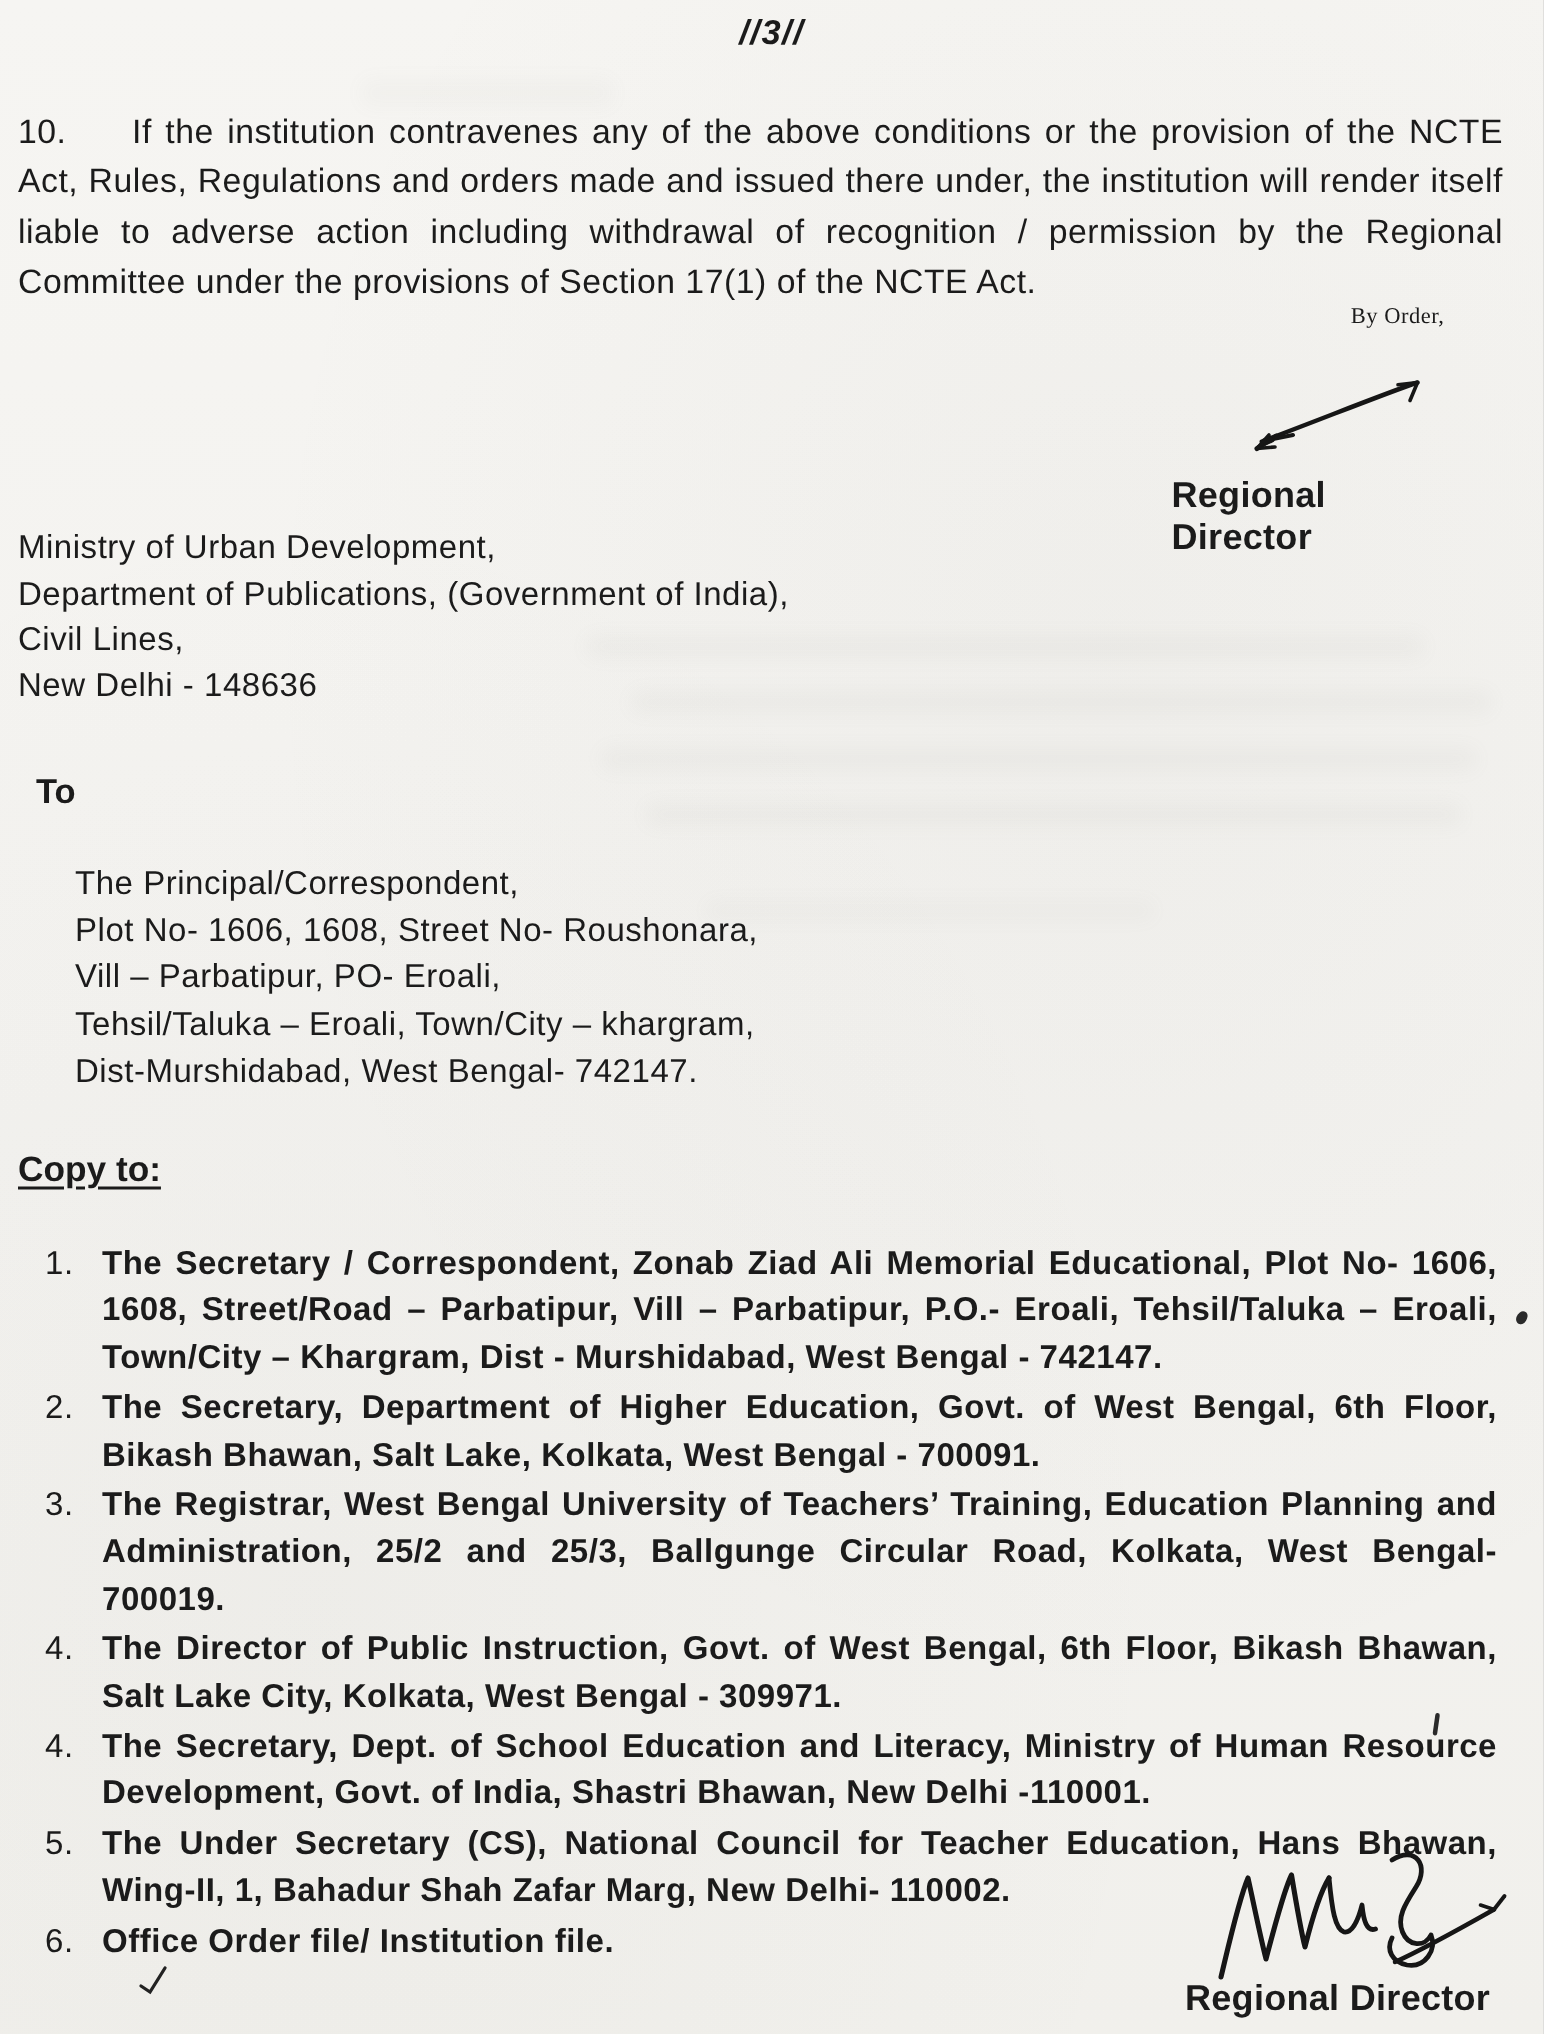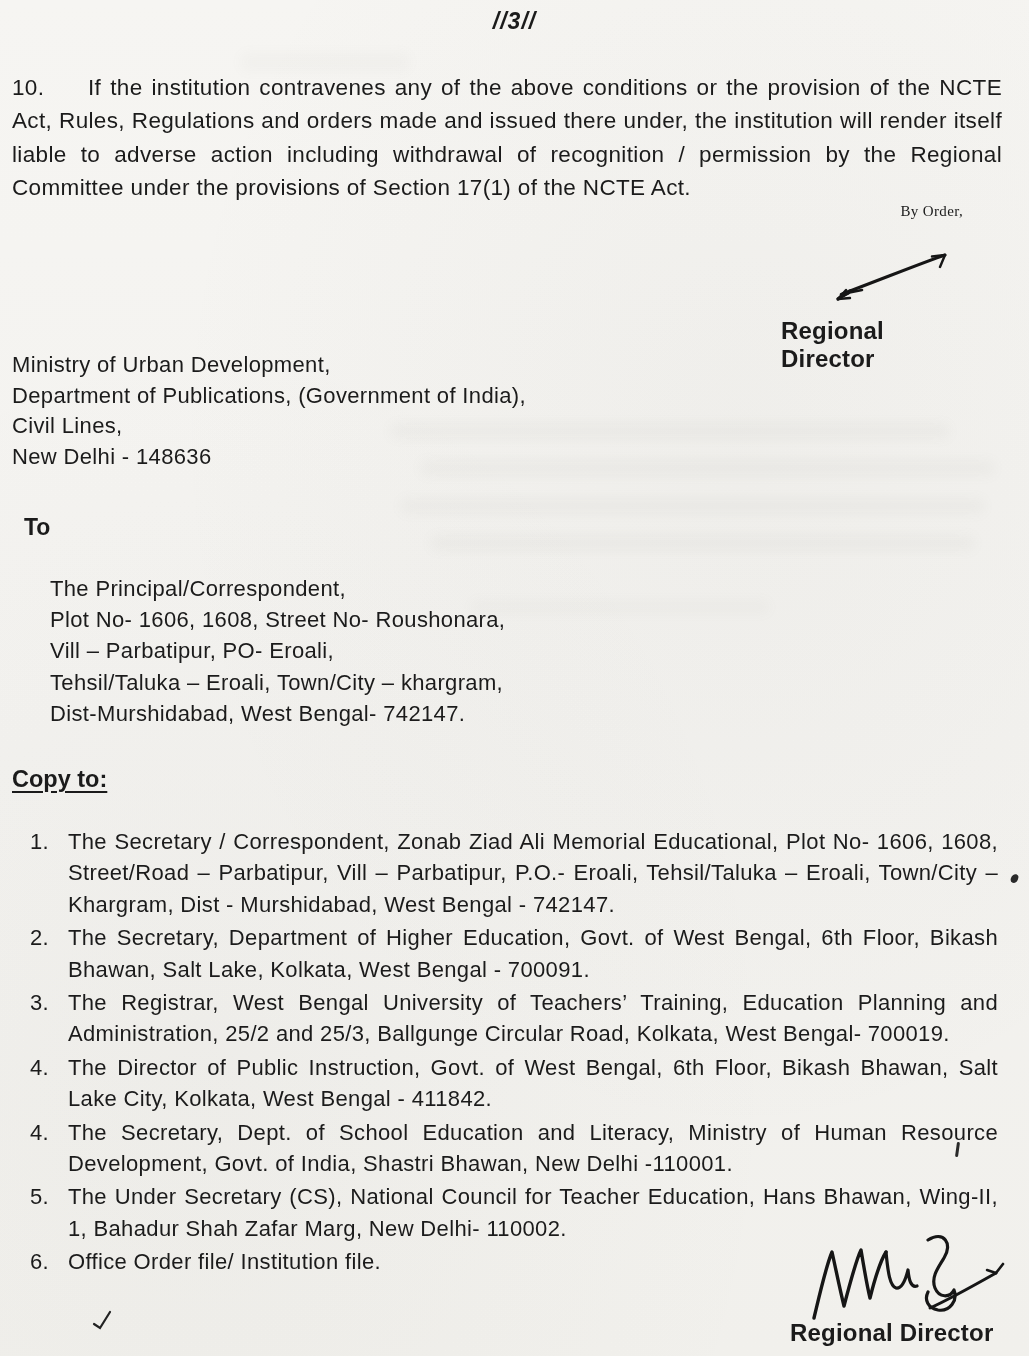--- a/index.html
+++ b/index.html
@@ -55,21 +55,21 @@
     font-size:23.5px;font-weight:700;
     text-decoration:underline;
     text-underline-offset:4px;
   }
   .copy-list{
     position:absolute;left:30px;top:826px;width:970px;
     font-size:22px;line-height:31.4px;
   }
   .copy-item{display:flex;margin-bottom:2px;}
   .copy-item .num{flex:0 0 38px;}
-  .copy-item .itext{flex:1;text-align:justify;padding-right:2px;}
+  .copy-item .itext{flex:1;text-align:justify;padding-right:2px;font-weight:bold;}
   .sig-bottom{position:absolute;left:798px;top:1228px;width:215px;height:100px;}
   .signatory-bottom{
     position:absolute;left:790px;top:1319px;width:210px;
     font-size:24px;font-weight:700;letter-spacing:0.2px;
   }
   .ghost{
     position:absolute;background:#8f8f88;opacity:0.055;
     filter:blur(6px);border-radius:8px;pointer-events:none;
   }
   .ink-speck{position:absolute;background:#2a2a2a;pointer-events:none;}
@@ -145,21 +145,21 @@
         <div class="itext">The Secretary, Department of Higher Education, Govt. of West Bengal, 6th Floor, Bikash Bhawan, Salt Lake, Kolkata, West Bengal - 700091.</div>
       </div>
 
       <div class="copy-item">
         <div class="num">3.</div>
         <div class="itext">The Registrar, West Bengal University of Teachers’ Training, Education Planning and Administration, 25/2 and 25/3, Ballgunge Circular Road, Kolkata, West Bengal- 700019.</div>
       </div>
 
       <div class="copy-item">
         <div class="num">4.</div>
-        <div class="itext">The Director of Public Instruction, Govt. of West Bengal, 6th Floor, Bikash Bhawan, Salt Lake City, Kolkata, West Bengal - 411842.</div>
+        <div class="itext">The Director of Public Instruction, Govt. of West Bengal, 6th Floor, Bikash Bhawan, Salt Lake City, Kolkata, West Bengal - 309971.</div>
       </div>
 
       <div class="copy-item">
         <div class="num">4.</div>
         <div class="itext">The Secretary, Dept. of School Education and Literacy, Ministry of Human Resource Development, Govt. of India, Shastri Bhawan, New Delhi -110001.</div>
       </div>
 
       <div class="copy-item">
         <div class="num">5.</div>
         <div class="itext">The Under Secretary (CS), National Council for Teacher Education, Hans Bhawan, Wing-II, 1, Bahadur Shah Zafar Marg, New Delhi- 110002.</div>

